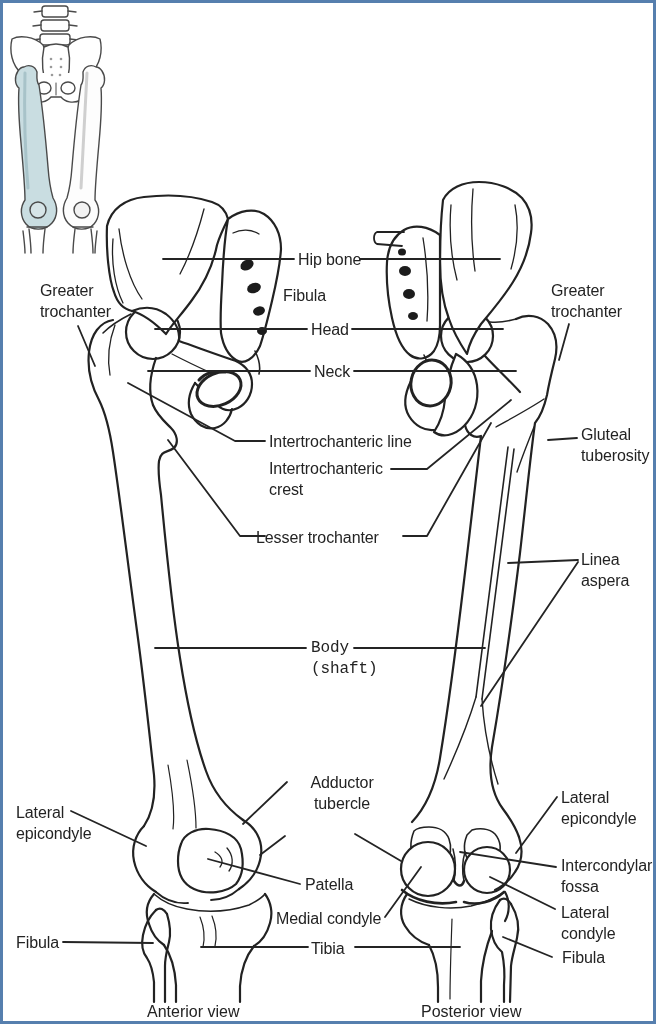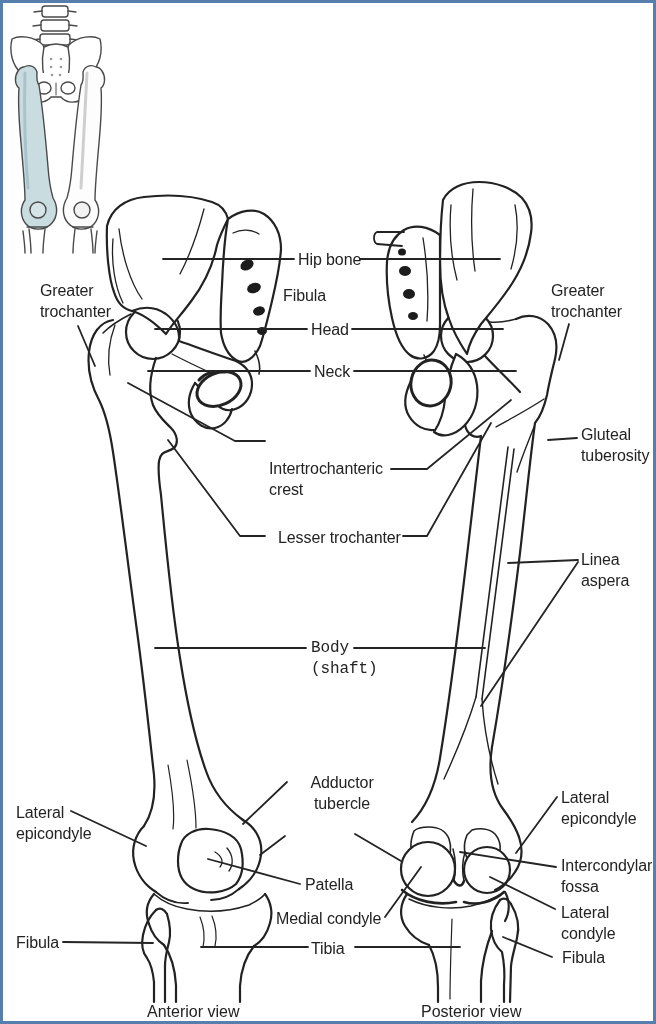--- a/index.html
+++ b/index.html
@@ -239,22 +239,23 @@
       <path d="M549,954 L500,934"></path>
     </g>
   </svg>
 
   <div class="lbl" style="left:295px;top:246px;">Hip bone</div>
   <div class="lbl" style="left:280px;top:282px;">Fibula</div>
   <div class="lbl" style="left:308px;top:316px;">Head</div>
   <div class="lbl" style="left:311px;top:358px;">Neck</div>
   <div class="lbl wrap" style="left:37px;top:277px;width:92px;">Greater trochanter</div>
   <div class="lbl wrap" style="left:548px;top:277px;width:92px;">Greater trochanter</div>
+  <div class="lbl" style="left:266px;top:428px;">Intertrochanteric line</div>
   <div class="lbl wrap" style="left:266px;top:455px;width:132px;">Intertrochanteric crest</div>
-  <div class="lbl" style="left:275px;top:524px;text-align:center;">Lesser trochanter</div>
+  <div class="lbl" style="left:253px;top:524px;text-align:center;">Lesser trochanter</div>
   <div class="lbl wrap" style="left:578px;top:421px;width:80px;">Gluteal tuberosity</div>
   <div class="lbl wrap" style="left:578px;top:546px;width:62px;">Linea aspera</div>
   <div class="lbl wrap" style="left:308px;top:635px;width:62px;font-family:Liberation Mono, monospace;">Body (shaft)</div>
   <div class="lbl wrap ctr" style="left:296px;top:769px;width:86px;">Adductor tubercle</div>
   <div class="lbl" style="left:302px;top:871px;">Patella</div>
   <div class="lbl" style="left:273px;top:905px;">Medial condyle</div>
   <div class="lbl" style="left:308px;top:935px;">Tibia</div>
   <div class="lbl wrap" style="left:13px;top:799px;width:92px;">Lateral epicondyle</div>
   <div class="lbl" style="left:13px;top:929px;">Fibula</div>
   <div class="lbl wrap" style="left:558px;top:784px;width:92px;">Lateral epicondyle</div>

